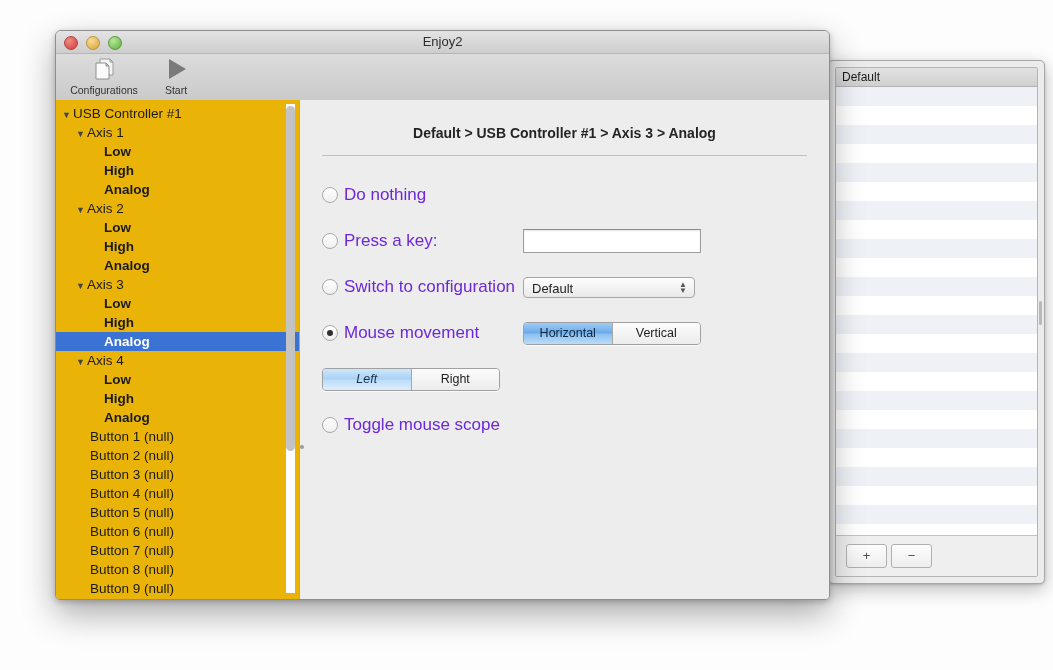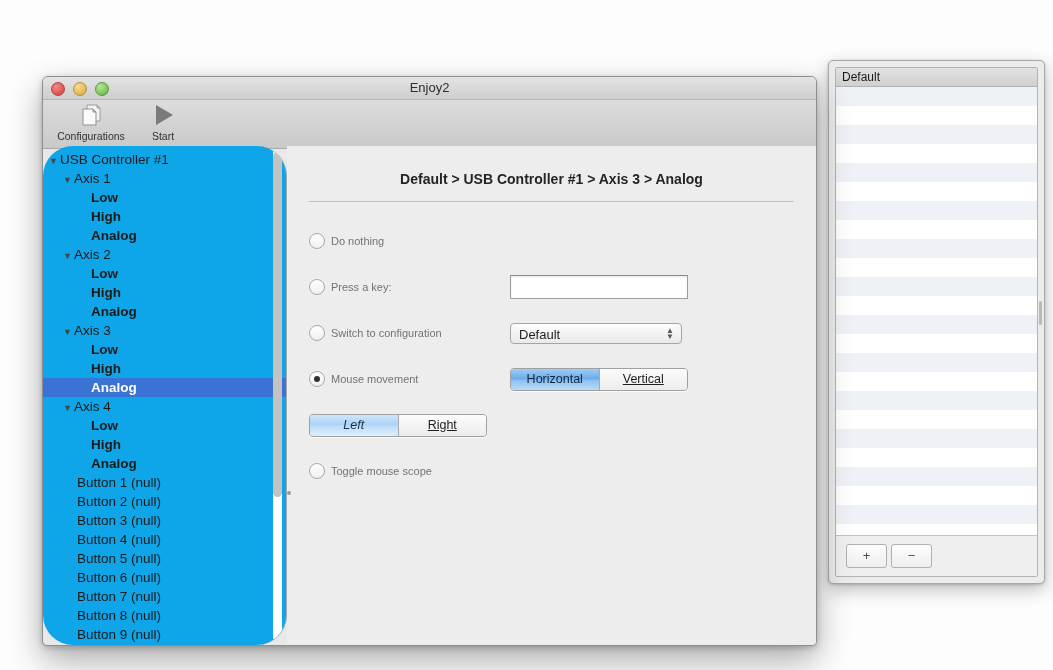--- a/index.html
+++ b/index.html
@@ -63,28 +63,27 @@
 
   
   .bg-scroll-nub {
     position: absolute; right: 2px; top: 240px;
     width: 3px; height: 24px; background: #b9b9b9; border-radius: 2px;
   }
 
   
   .main-window {
     position: absolute;
-    left: 42px; top: 30px;
+    left: 55px; top: 30px;
     width: 773px; height: 568px;
     background: #e8e8e8;
     border: 1px solid #8e8e8e;
     border-radius: 6px 6px 5px 5px;
     box-shadow: 0 14px 34px rgba(0,0,0,0.33), 0 2px 6px rgba(0,0,0,0.22);
     overflow: hidden;
-    margin-top: 46px;
   }
   .titlebar {
     height: 22px;
     background: linear-gradient(to bottom, #e4e4e4 0%, #cdcdcd 100%);
     border-bottom: 1px solid #b6b6b6;
     position: relative;
   }
   .title-text {
     position: absolute; left: 0; right: 0; top: 0;
     text-align: center; line-height: 22px;
@@ -106,25 +105,24 @@
   }
   .tb-item { width: 72px; text-align: center; cursor: default; }
   .tb-icon { height: 26px; display: flex; align-items: center; justify-content: center; }
   .tb-label { font-size: 10.5px; color: #333; margin-top: 2px; }
 
   .content-area { position: absolute; top: 69px; left: 0; right: 0; bottom: 0; display: flex; }
 
   
   .sidebar {
     width: 243px;
-    background: #0ea5e9;
+    background: #eab308;
     border-right: 1px solid #a9a9a9;
     position: relative;
     overflow: hidden;
-    border-radius: 30px;
   }
   .tree { padding-top: 4px; }
   .tree-row {
     height: 19px; line-height: 19px;
     font-size: 13.5px; color: #1b1b1b;
     white-space: nowrap; position: relative;
     padding-left: 6px;
   }
   .tree-row.selected { background: #3b73d4; color: #ffffff; }
   .disc { display: inline-block; width: 11px; font-size: 9px; color: #444; }
@@ -171,21 +169,21 @@
     width: 14px; height: 14px; border-radius: 50%;
     background: linear-gradient(to bottom, #ffffff 0%, #f0f0f0 100%);
     border: 1px solid #a8a8a8;
     box-shadow: inset 0 1px 1px rgba(255,255,255,0.9);
     margin-right: 6px; flex: none; position: relative;
   }
   .radio.on::after {
     content: ""; position: absolute; left: 4px; top: 4px;
     width: 6px; height: 6px; border-radius: 50%; background: #2f2f2f;
   }
-  .opt-label { font-size: 11px; color: #737373; }
+  .opt-label { font-size: 17px; color: #6d28d9; }
 
   .textfield {
     width: 172px; height: 20px;
     background: #ffffff;
     border: 1px solid #9d9d9d;
     border-top-color: #8a8a8a;
     box-shadow: inset 0 1px 2px rgba(0,0,0,0.10);
   }
 
   .popup {
@@ -211,21 +209,21 @@
     border: 1px solid #a0a0a0;
     border-radius: 4px;
     overflow: hidden;
     box-shadow: 0 1px 0 rgba(255,255,255,0.7);
   }
   .seg {
     flex: 1; text-align: center; line-height: 20px;
     font-size: 12.5px; color: #1d1d1d;
     background: linear-gradient(to bottom, #fcfcfc 0%, #ececec 100%);
   }
-  .seg + .seg { border-left: 1px solid #a8a8a8; text-decoration: underline; }
+  .seg + .seg { border-left: 1px solid #a8a8a8; }
   .seg.sel-strong {
     background: linear-gradient(to bottom, #9fcdf5 0%, #6aa9e8 48%, #89c0f0 52%, #bcdcf8 100%);
     color: #11253d;
   }
   .seg.sel-light {
     background: linear-gradient(to bottom, #cfe6fa 0%, #a9d2f5 48%, #bcdcf8 52%, #ddeefc 100%);
     color: #17304d;
     font-style: italic;
   }
 </style>

